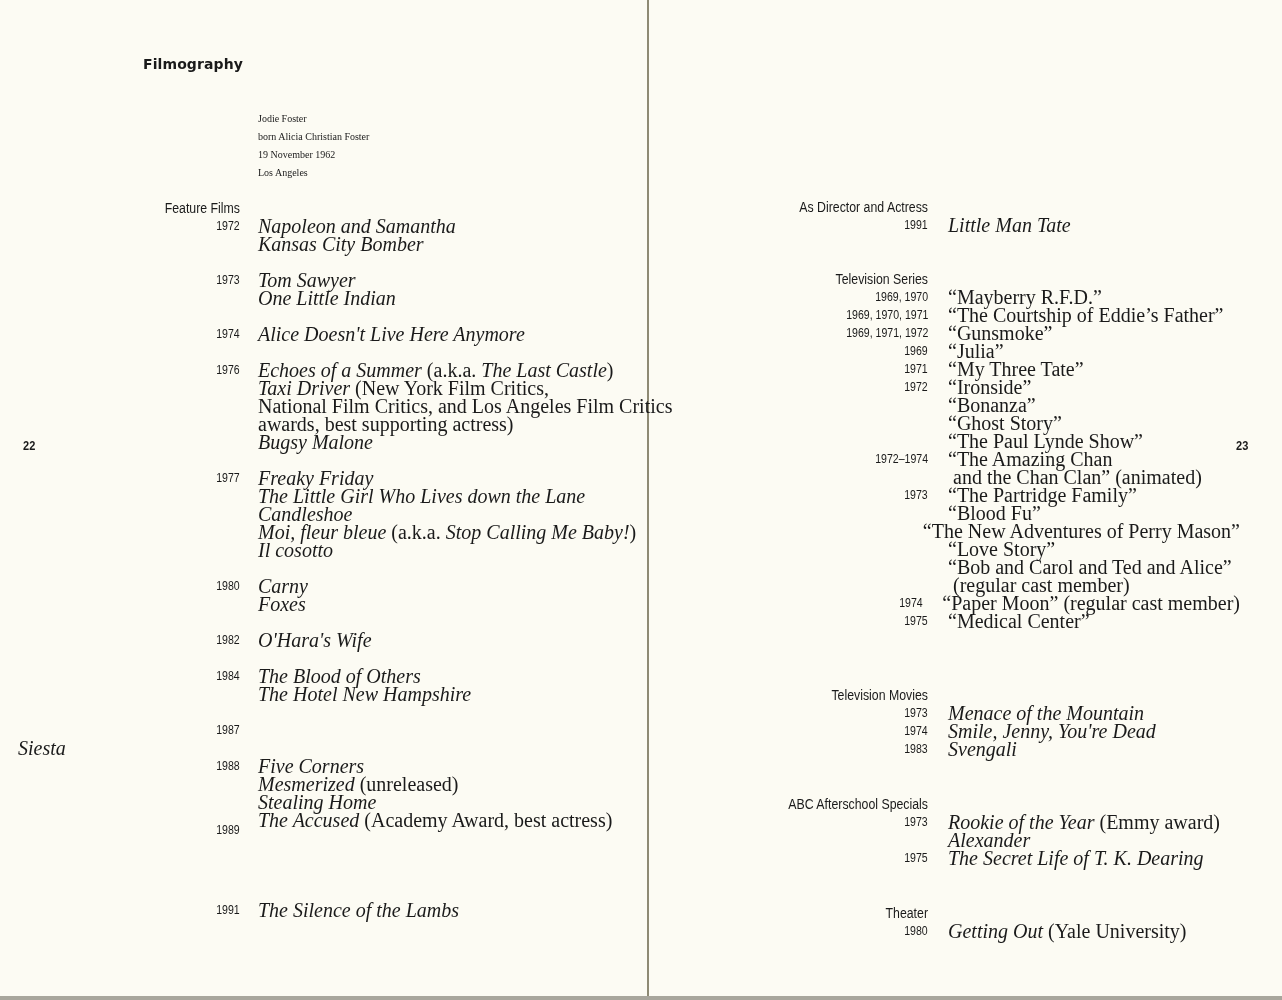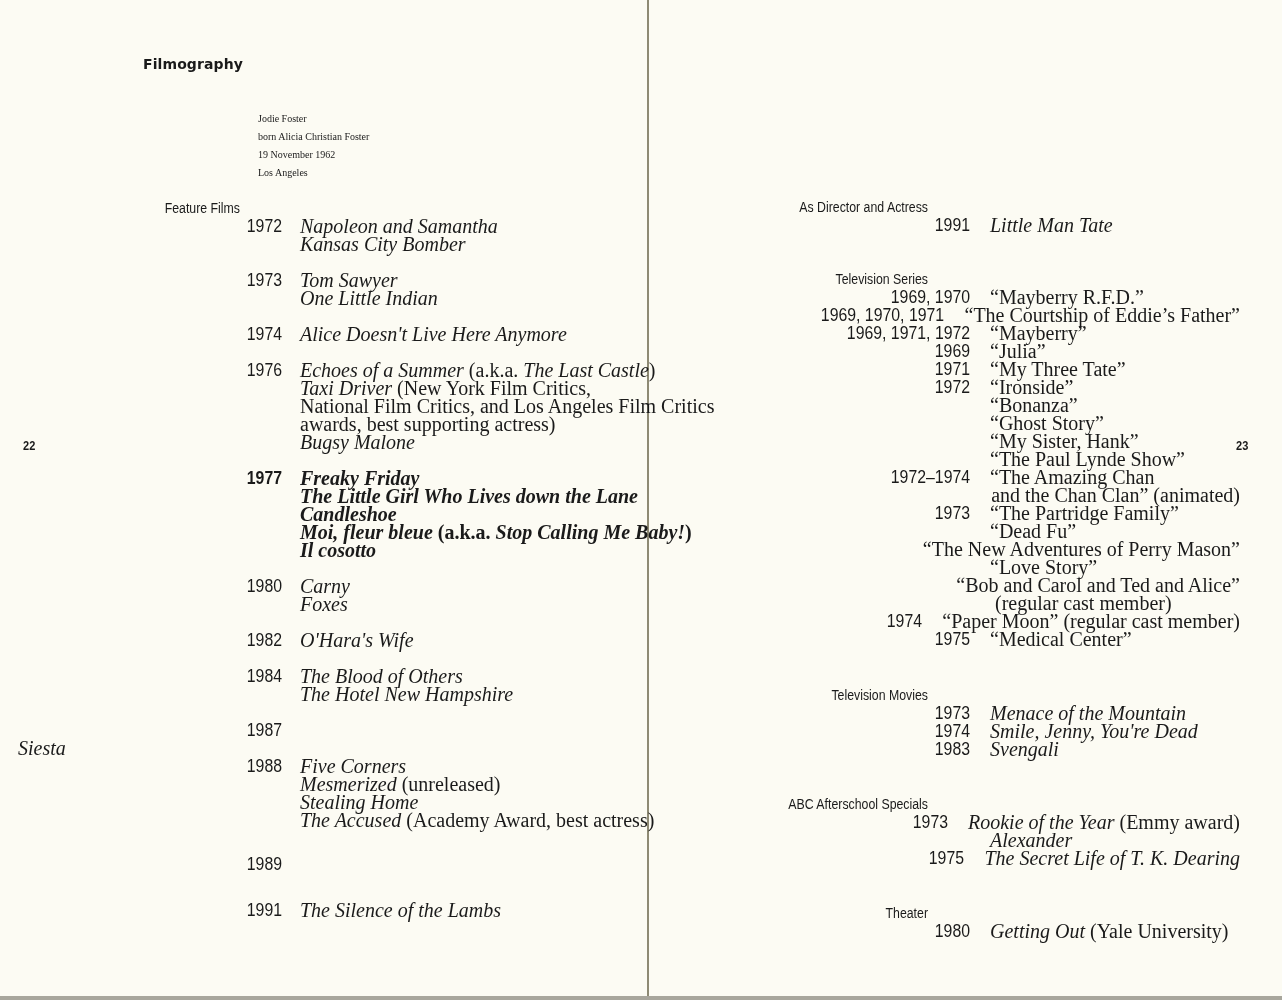--- a/index.html
+++ b/index.html
@@ -14,21 +14,21 @@
 
   .heading { position:absolute; left:143px; top:56px; font-family:"DejaVu Sans", sans-serif; font-weight:bold; font-size:14px; letter-spacing:0.1px; }
   .bio { position:absolute; left:258px; top:110px; font-family:"Liberation Serif", serif; font-size:10px; line-height:18px; }
   .bio div { white-space:nowrap; }
 
   .folio { position:absolute; font-family:"Liberation Sans", sans-serif; font-weight:bold; font-size:13px; transform:scaleX(0.85); }
 
   .section { position:absolute; }
   .sec-label { font-family:"Liberation Sans", sans-serif; font-size:14px; transform:scaleX(0.88); transform-origin:right center; text-align:right; white-space:nowrap; line-height:18px; height:18px; }
   .row { display:flex; line-height:18px; }
-  .yr { font-family:"Liberation Sans", sans-serif; font-size:18px; text-align:right; white-space:nowrap;padding-left:42px; }
+  .yr { font-family:"Liberation Sans", sans-serif; font-size:12px; text-align:right; white-space:nowrap; }
   .yr span { display:inline-block; transform:scaleX(0.88); transform-origin:right center; }
   .titles { font-family:"Liberation Serif", serif; font-size:20px; }
   .titles div { white-space:nowrap; height:18px; }
   .it { font-style:italic; }
 
   
   .left .sec-label { width:240px; position:absolute; left:0; top:0; }
   .left .sec { position:absolute; left:0; width:600px; }
   .left .yr { width:240px; }
   .left .titles { margin-left:18px; }
@@ -83,21 +83,21 @@
             <div class="row" style="position: absolute; top: 144px;">
               <div class="yr"><span>1976</span></div>
               <div class="titles">
                 <div><span class="it">Echoes of a Summer</span><span> (a.k.a. </span><span class="it">The Last Castle</span><span>)</span></div>
                 <div><span class="it">Taxi Driver</span><span> (New York Film Critics,</span></div>
                 <div><span>National Film Critics, and Los Angeles Film Critics</span></div>
                 <div><span>awards, best supporting actress)</span></div>
                 <div><span class="it">Bugsy Malone</span></div>
               </div>
             </div>
-            <div class="row" style="position: absolute; top: 252px; font-weight: bold;">
+            <div class="row" style="position: absolute; top: 252px;">
               <div class="yr"><span>1977</span></div>
               <div class="titles">
                 <div><span class="it">Freaky Friday</span></div>
                 <div><span class="it">The Little Girl Who Lives down the Lane</span></div>
                 <div><span class="it">Candleshoe</span></div>
                 <div><span class="it">Moi, fleur bleue</span><span> (a.k.a. </span><span class="it">Stop Calling Me Baby!</span><span>)</span></div>
                 <div><span class="it">Il cosotto</span></div>
               </div>
             </div>
             <div class="row" style="position: absolute; top: 360px;">
@@ -128,21 +128,21 @@
             </div>
             <div class="row" style="position: absolute; top: 540px;">
               <div class="yr"><span>1988</span></div>
               <div class="titles">
                 <div><span class="it">Five Corners</span></div>
                 <div><span class="it">Mesmerized</span><span> (unreleased)</span></div>
                 <div><span class="it">Stealing Home</span></div>
                 <div><span class="it">The Accused</span><span> (Academy Award, best actress)</span></div>
               </div>
             </div>
-            <div class="row" style="position: absolute; top: 638px; align-items: flex-end;">
+            <div class="row" style="position: absolute; top: 604px; align-items: flex-end;">
               <div class="yr"><span>1989</span></div>
             </div>
             <div class="row" style="position: absolute; top: 684px;">
               <div class="yr"><span>1991</span></div>
               <div class="titles">
                 <div><span class="it">The Silence of the Lambs</span></div>
               </div>
             </div>
           </div>
         </div>
@@ -175,21 +175,21 @@
           </div>
           <div class="row">
             <div class="yr"><span>1969, 1970, 1971</span></div>
             <div class="titles">
               <div><span>“The Courtship of Eddie’s Father”</span></div>
             </div>
           </div>
           <div class="row">
             <div class="yr"><span>1969, 1971, 1972</span></div>
             <div class="titles">
-              <div><span>“Mayberry”</span></div>
+              <div><span>“Gunsmoke”</span></div>
             </div>
           </div>
           <div class="row">
             <div class="yr"><span>1969</span></div>
             <div class="titles">
               <div><span>“Julia”</span></div>
             </div>
           </div>
           <div class="row">
             <div class="yr"><span>1971</span></div>
@@ -211,26 +211,20 @@
           </div>
           <div class="row">
             <div class="yr"><span></span></div>
             <div class="titles">
               <div><span>“Ghost Story”</span></div>
             </div>
           </div>
           <div class="row">
             <div class="yr"><span></span></div>
             <div class="titles">
-              <div><span>“My Sister, Hank”</span></div>
-            </div>
-          </div>
-          <div class="row">
-            <div class="yr"><span></span></div>
-            <div class="titles">
               <div><span>“The Paul Lynde Show”</span></div>
             </div>
           </div>
           <div class="row">
             <div class="yr"><span>1972–1974</span></div>
             <div class="titles">
               <div><span>“The Amazing Chan</span></div>
             </div>
           </div>
           <div class="row">
@@ -241,21 +235,21 @@
           </div>
           <div class="row">
             <div class="yr"><span>1973</span></div>
             <div class="titles">
               <div><span>“The Partridge Family”</span></div>
             </div>
           </div>
           <div class="row">
             <div class="yr"><span></span></div>
             <div class="titles">
-              <div><span>“Dead Fu”</span></div>
+              <div><span>“Blood Fu”</span></div>
             </div>
           </div>
           <div class="row">
             <div class="yr"><span></span></div>
             <div class="titles">
               <div><span>“The New Adventures of Perry Mason”</span></div>
             </div>
           </div>
           <div class="row">
             <div class="yr"><span></span></div>

